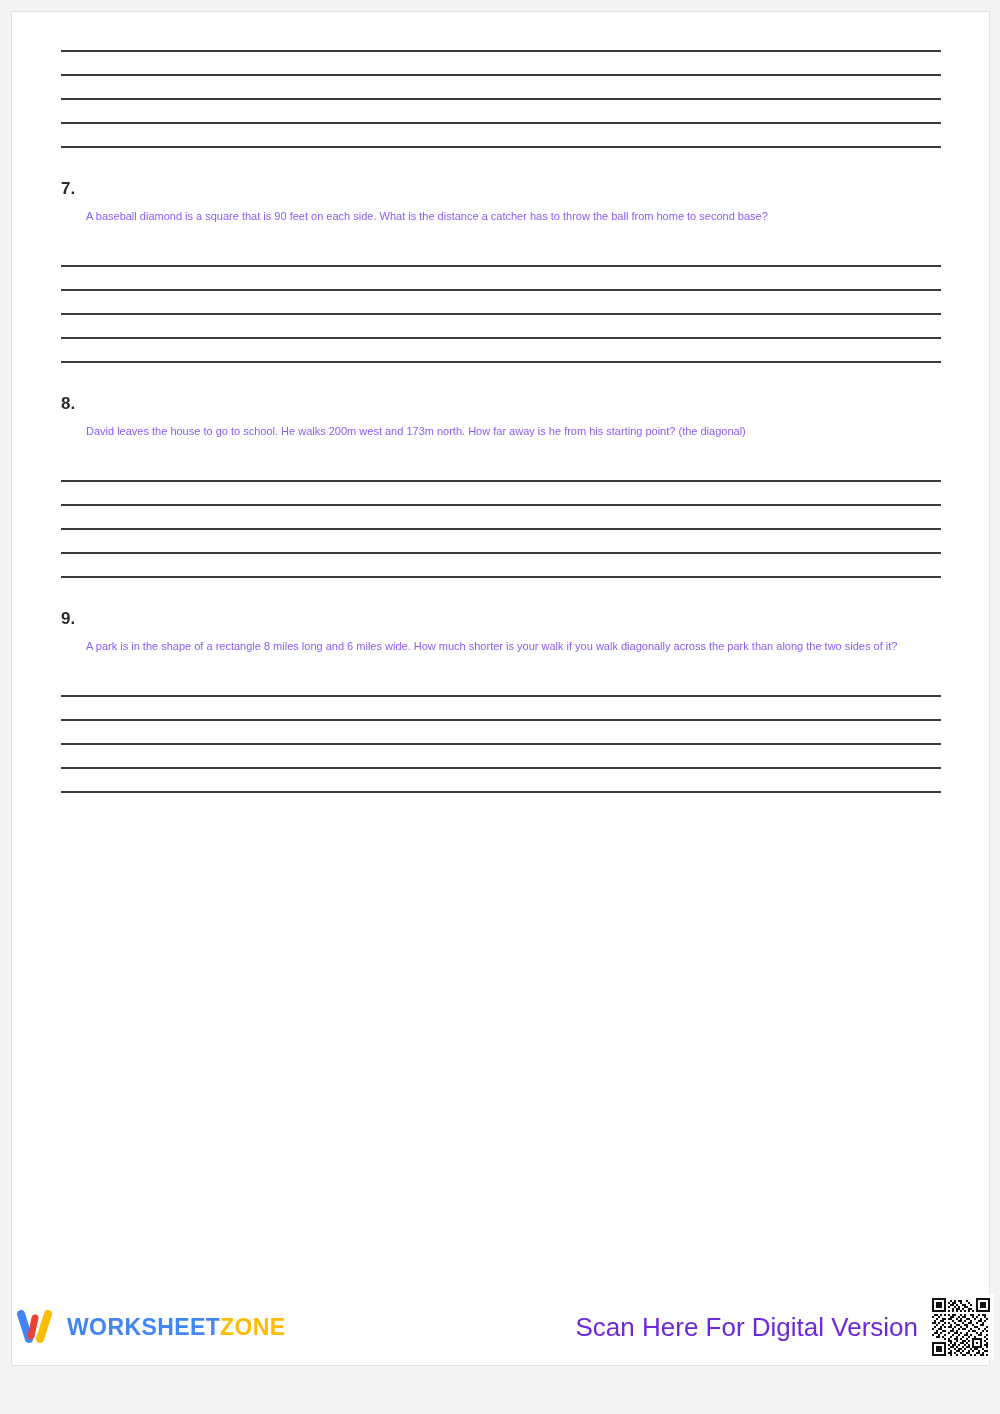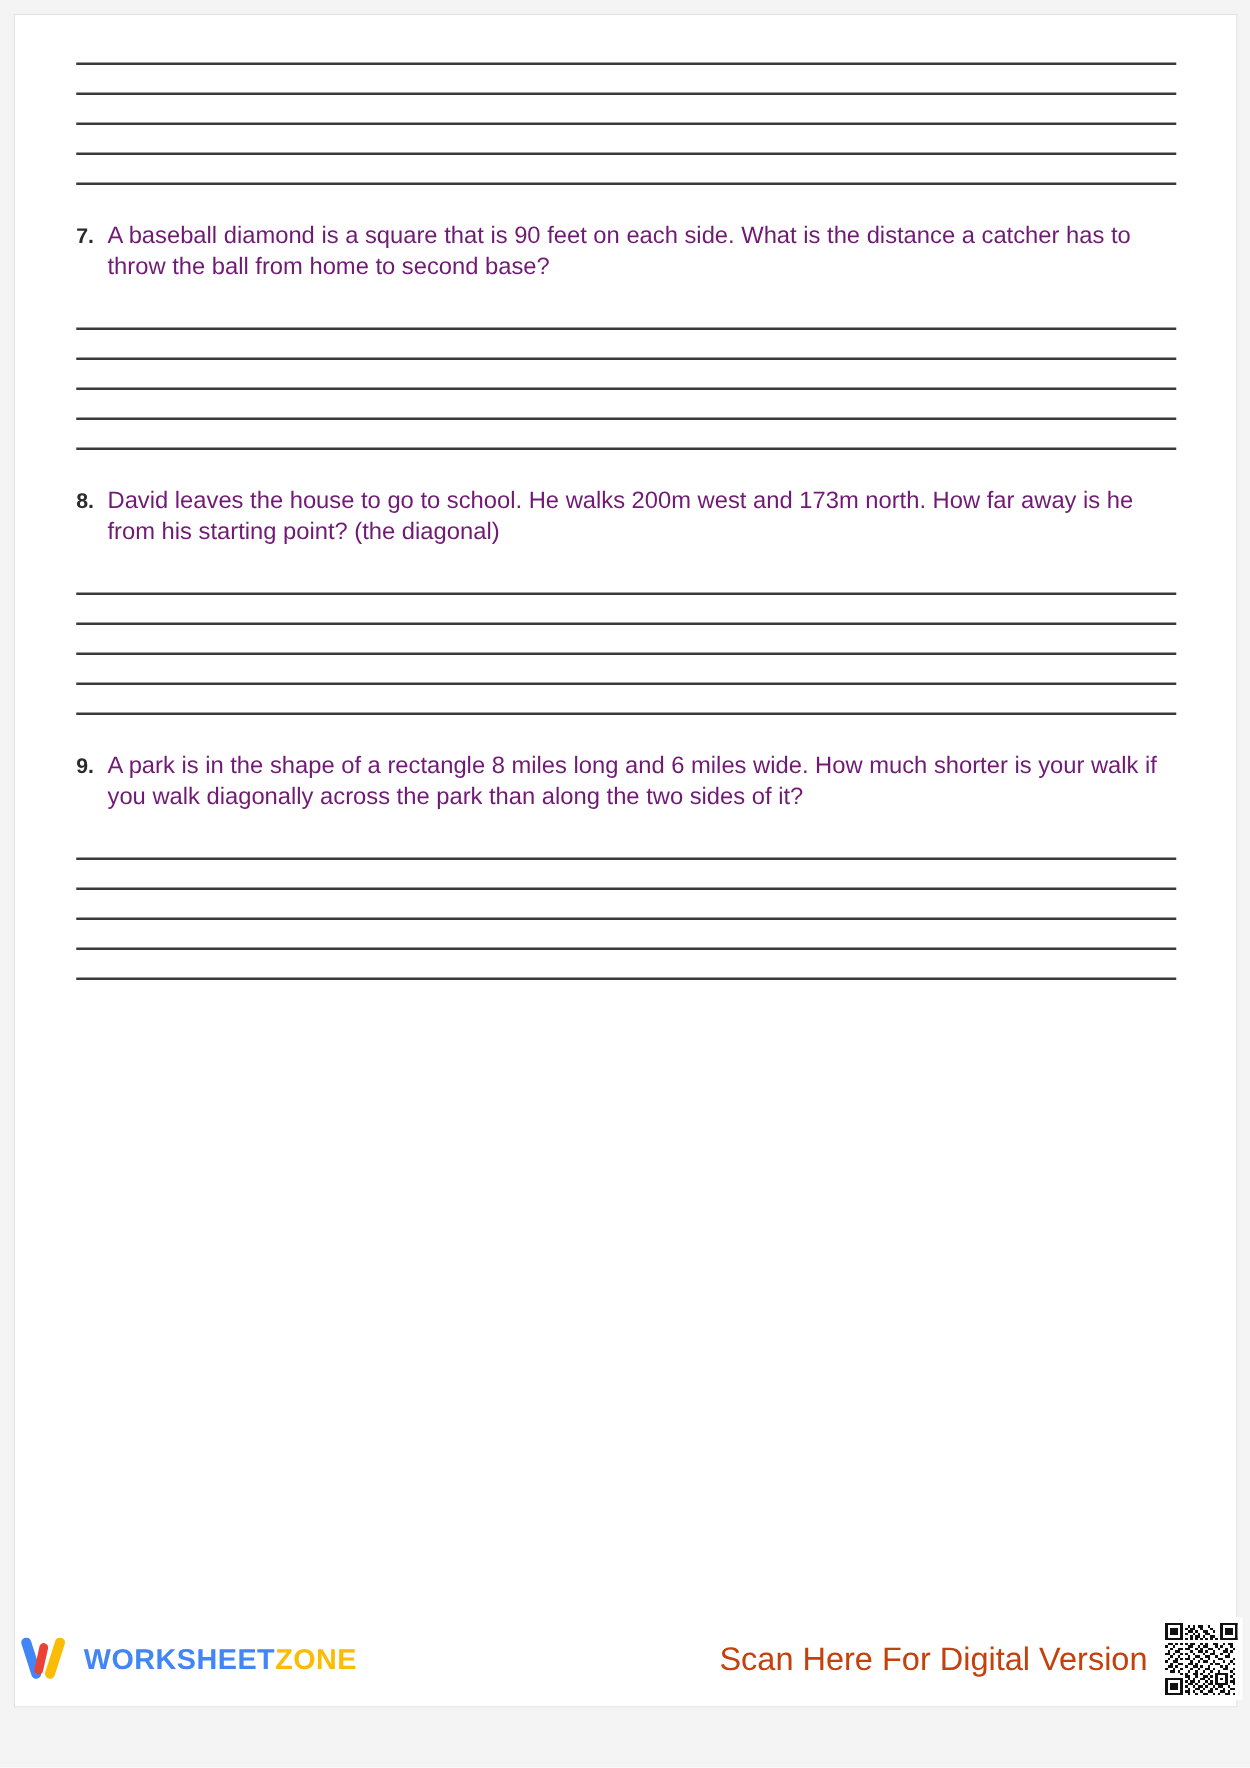--- a/index.html
+++ b/index.html
@@ -57,24 +57,25 @@
   .q-num {
     font-weight: bold;
     font-size: 17px;
     color: #2b2b2b;
     line-height: 25px;
     width: 25px;
     flex: 0 0 25px;
     text-align: left;
   }
   .q-text {
-    font-size: 19px;
-    color: #701a75;
+    font-size: 11px;
+    color: #8b5cf6;
     line-height: 25px;
     flex: 1 1 auto;
+    margin-top: 28px;
   }
 
   
   .sp-top      { height: 38px; }
   .sp-q-lines  { height: 36px; }
   .sp-lines-q  { height: 28px; }
 
   
   .footer {
     position: absolute;
@@ -108,21 +109,21 @@
   .brand-text .w2 { color: #fbbc05; }
 
   .scan-wrap {
     display: flex;
     align-items: center;
     gap: 10px;
     padding-right: 6px;
   }
   .scan-label {
     font-size: 26px;
-    color: #c2410c;
+    color: #6d28d9;
     white-space: nowrap;
   }
   .qr {
     width: 66px;
     height: 66px;
     background: #ffffff;
     padding: 4px;
     flex: 0 0 66px;
   }
 </style>

